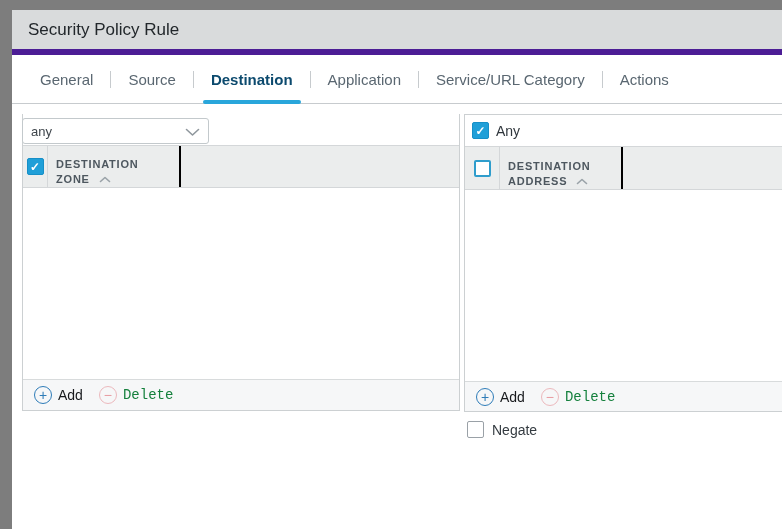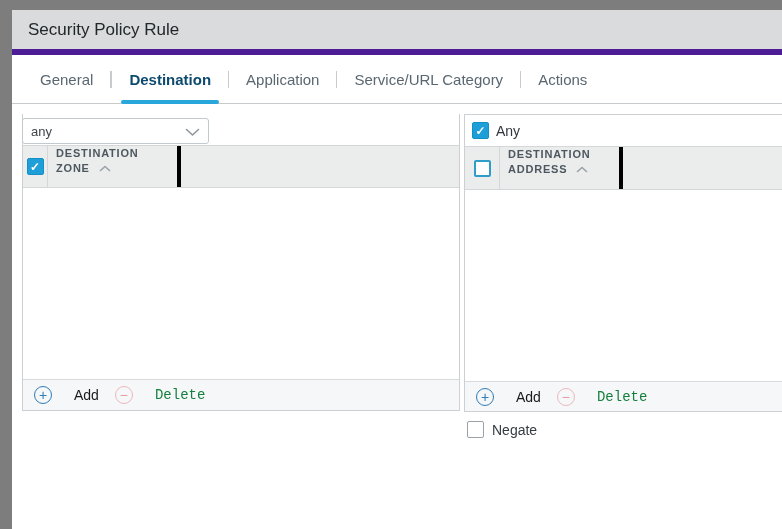--- a/index.html
+++ b/index.html
@@ -45,41 +45,41 @@
   .topstrip { height:31px; flex:0 0 auto; }
   .any-row  { height:31px; flex:0 0 auto; display:flex; align-items:center; padding-left:7px; }
   .any-row .any-label { margin-left:7px; font-size:14px; color:#2f363c; }
 
   .thead { flex:0 0 auto; display:flex; background:#ebeded; border-top:1px solid #d4d7d9; border-bottom:1px solid #d4d7d9; }
   .panel.left  .thead { height:43px; }
   .panel.right .thead { height:44px; }
   .cb-cell  { display:flex; align-items:center; justify-content:center; border-right:1px solid #d4d7d9; flex:0 0 auto; }
   .panel.left  .cb-cell { width:25px; }
   .panel.right .cb-cell { width:35px; }
-  .col-cell { flex:0 0 auto; display:flex; align-items:flex-start; padding-left:8px; border-right:4px solid #000000; }
+  .col-cell { flex:0 0 auto; display:flex; align-items:flex-end; padding-left:8px; border-right:2px solid #000000; }
   .panel.left  .col-cell { width:133px; }
   .panel.right .col-cell { width:123px; }
   .col-inner { width:104px; font-size:11px; font-weight:bold; letter-spacing:.8px; line-height:15px;
                color:#4d575f; text-transform:uppercase; }
   .col-inner svg { display:inline-block; vertical-align:0px; margin-left:5px; }
   .rest-cell { flex:1 1 auto; }
 
   .tbody { flex:1 1 auto; background:#ffffff; }
 
   .tfoot { flex:0 0 auto; background:#f6f7f8; border-top:1px solid #d8dbdc; display:flex; align-items:center;
            padding-left:11px; }
   .panel.left  .tfoot { height:31px; }
   .panel.right .tfoot { height:30px; }
   .footer-btn { display:flex; align-items:center; cursor:default; }
   .footer-btn + .footer-btn { margin-left:16px; }
   .circle { width:18px; height:18px; border-radius:50%; display:flex; align-items:center; justify-content:center;
             font-size:14px; line-height:16px; }
   .circle.plus  { border:1.5px solid #2e7cb8; color:#2e7cb8; }
   .circle.minus { border:1.5px solid #ecb9bd; color:#e79ba1; }
-  .footer-btn .lbl { margin-left:22px; font-size:14px; }
+  .footer-btn .lbl { margin-left:6px; font-size:14px; }
   .footer-btn.add .lbl { color:#17191c; }
   .footer-btn.delete .lbl { color:#15803d;font-family:Liberation Mono, monospace; }
 
   
   .checkbox { width:17px; height:17px; border-radius:2px; display:flex; align-items:center; justify-content:center; flex:0 0 auto; }
   .checkbox.checked { background:#1f9fd8; border:1px solid #168fc7; color:#ffffff; font-size:12px; font-weight:bold; line-height:1; }
   .checkbox.unchecked-blue { background:#ffffff; border:2px solid #2f9dcc; }
   .checkbox.unchecked-gray { background:#ffffff; border:1px solid #9aa1a7; }
 
   .negate-row { position:absolute; left:455px; top:411px; display:flex; align-items:center;justify-content:center; }
@@ -96,20 +96,23 @@
 
     <div class="titlebar">
       <span class="title">Security Policy Rule</span>
     </div>
 
     <div class="tabs">
       <div class="tab">
           <span>General</span>
         </div>
       <span class="tab-sep"></span>
+      <div class="tab">
+          <span>Source</span>
+        </div>
       <span class="tab-sep"></span>
       <div class="tab active">
           <span>Destination</span>
         </div>
       <span class="tab-sep"></span>
       <div class="tab">
           <span>Application</span>
         </div>
       <span class="tab-sep"></span>
       <div class="tab">

